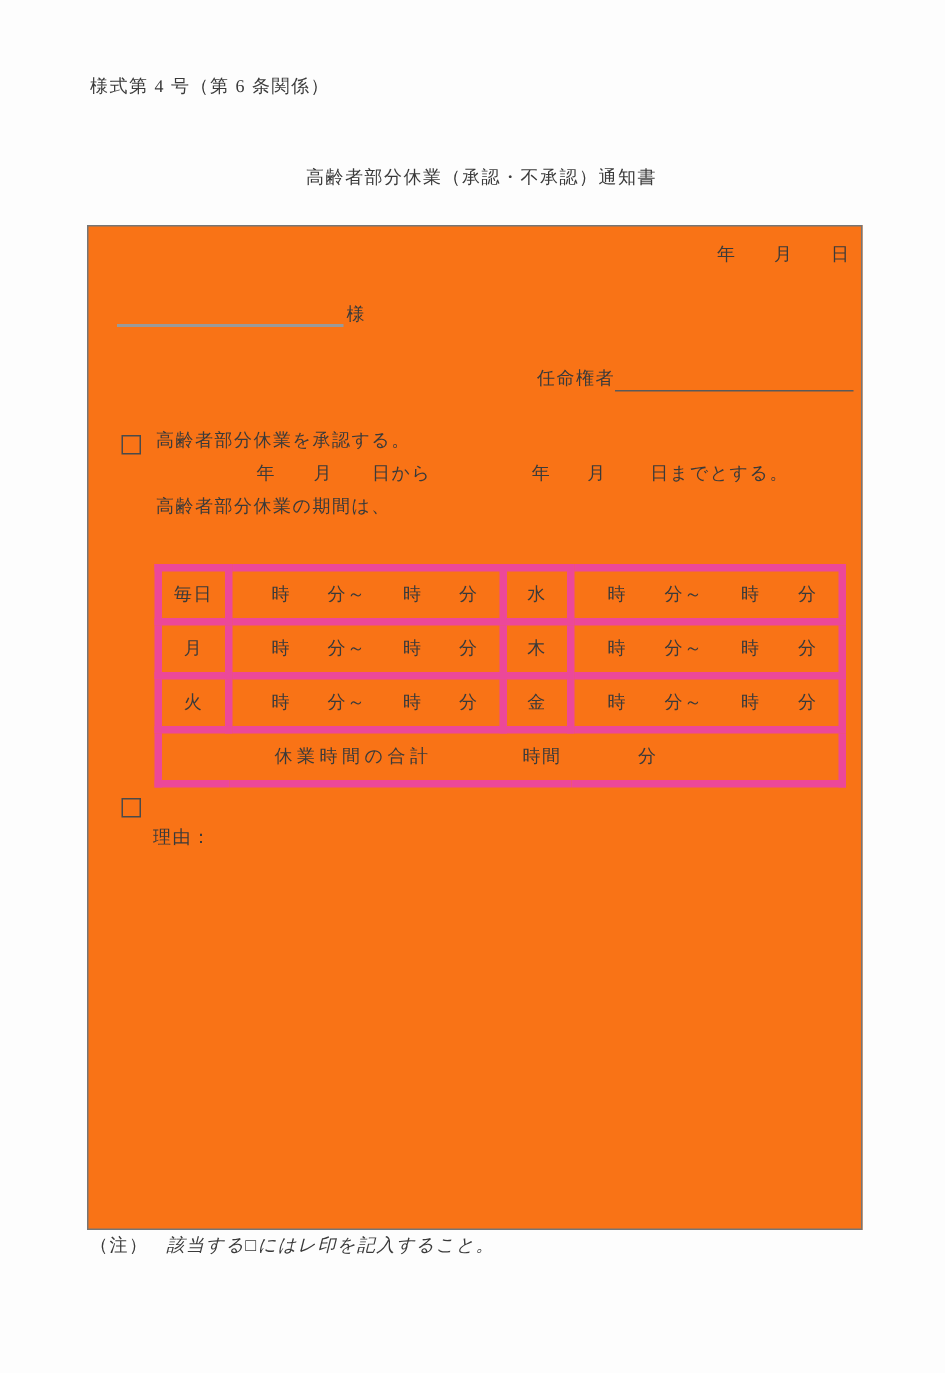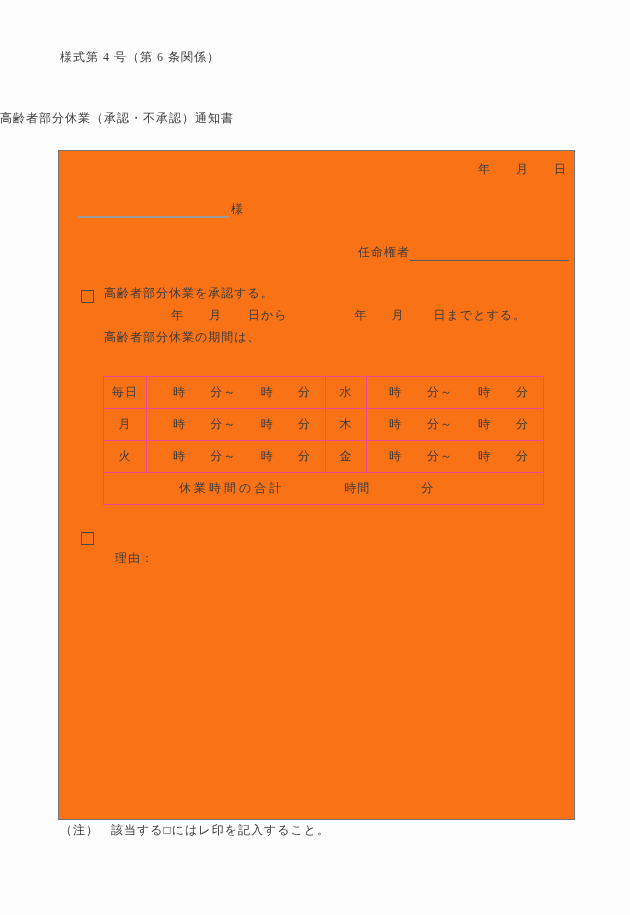--- a/index.html
+++ b/index.html
@@ -3,21 +3,21 @@
 <meta charset="utf-8">
 <style>
   html,body{margin:0;padding:0;}
   body{
     width:630px;height:915px;position:relative;
     background:#fdfdfd;color:#3a3a3a;
     font-family:"Liberation Serif","DejaVu Serif",serif;
     font-size:12px;letter-spacing:1px;
   }
   .form-number{position:absolute;left:60px;top:49px;}
-  .doc-title{position:absolute;left:0;right:0;top:110px;}
+  .doc-title{position:absolute;left:12px;right:0;top:110px;text-align:center;}
   .main-box{
     position:absolute;left:58px;top:150px;width:515px;height:668px;
     border:1px solid #767676;background:#f97316;
   }
   .date-line{position:absolute;top:10px;right:7px;}
   .date-line span + span{margin-left:25px;}
   .addressee{position:absolute;left:19px;top:50px;height:17px;}
   .fill-line{display:inline-block;height:15px;vertical-align:bottom;}
   .addressee .fill-line{width:151px;border-bottom:2px solid #9a9a9a;}
   .addressee .suffix{margin-left:2px;}
@@ -35,38 +35,38 @@
   .period-line .mm1{margin-left:25px;}
   .period-line .dd1{margin-left:26px;}
   .period-line .yy2{margin-left:67px;}
   .period-line .mm2{margin-left:24px;}
   .period-line .dd2{margin-left:29px;}
   table.hours-table{
     position:absolute;left:44px;top:225px;
     border-collapse:collapse;table-layout:fixed;
   }
   .hours-table td{
-    border:1px solid #ec4899;padding:0;height:31px;
+    border:5px solid #ec4899;padding:0;height:31px;
     font-size:12px;vertical-align:middle;
   }
   .hours-table td.day-l{width:42px;text-align:center;}
   .hours-table td.day-r{width:40px;text-align:center;}
   .hours-table td.time-l{width:178px;}
   .hours-table td.time-r{width:176px;}
   .time-inner{display:flex;justify-content:space-between;align-items:center;}
   .time-l .time-inner{padding:0 14px 0 26px;}
   .time-r .time-inner{padding:0 14px 0 22px;}
   .total-inner{display:flex;align-items:flex-end;}
   .total-inner .t-label{margin-left:75px;letter-spacing:3px;}
   .total-inner .t-hours{margin-left:60px;}
   .total-inner .t-min{margin-left:51px;}
   .deny-label{position:absolute;left:45px;top:374px;height:22px;line-height:22px;}
-  .reason-label{position:absolute;left:56px;top:396px;height:22px;line-height:22px;}
+  .reason-label{position:absolute;left:43px;top:396px;height:22px;line-height:22px;}
   .note{position:absolute;left:60px;top:822px;white-space:nowrap;}
-  .note .note-text{margin-left:12px;}
+  .note .note-text{margin-left:12px;font-style:italic;}
 </style>
 </head>
 <body>
 
 <div class="form-number">様式第 4 号（第 6 条関係）</div>
 
 <div class="doc-title">高齢者部分休業（承認・不承認）通知書</div>
 
 <div class="main-box">
 

